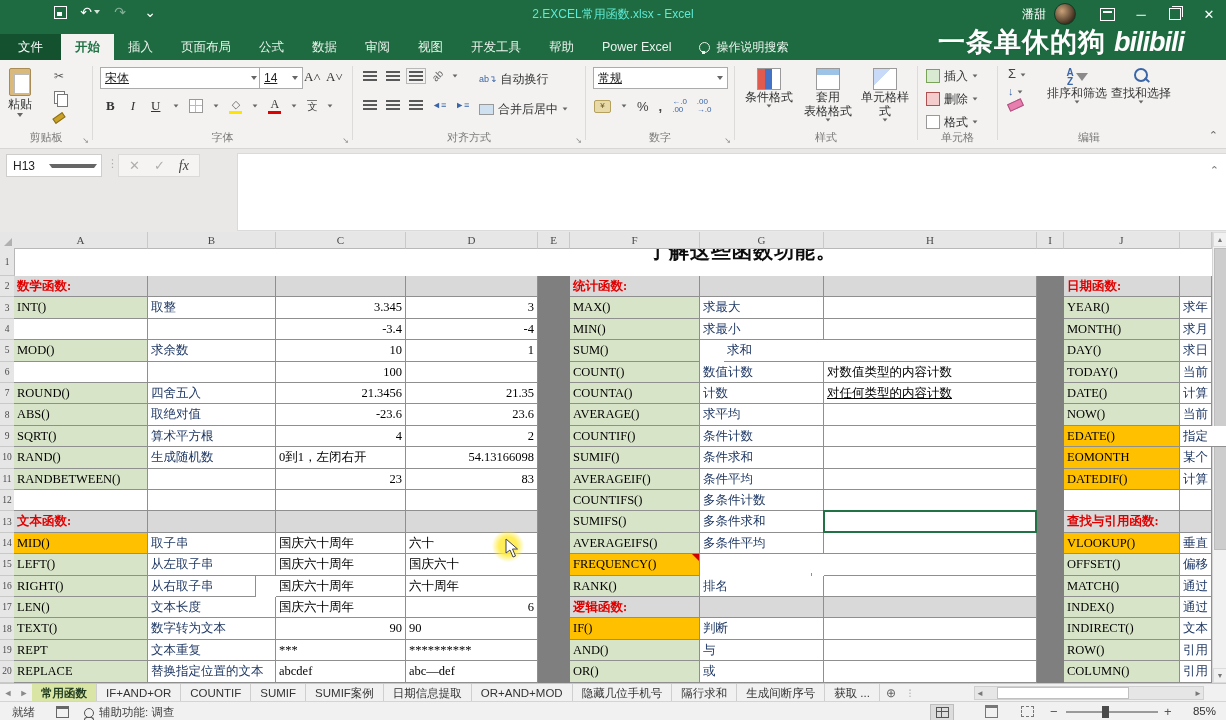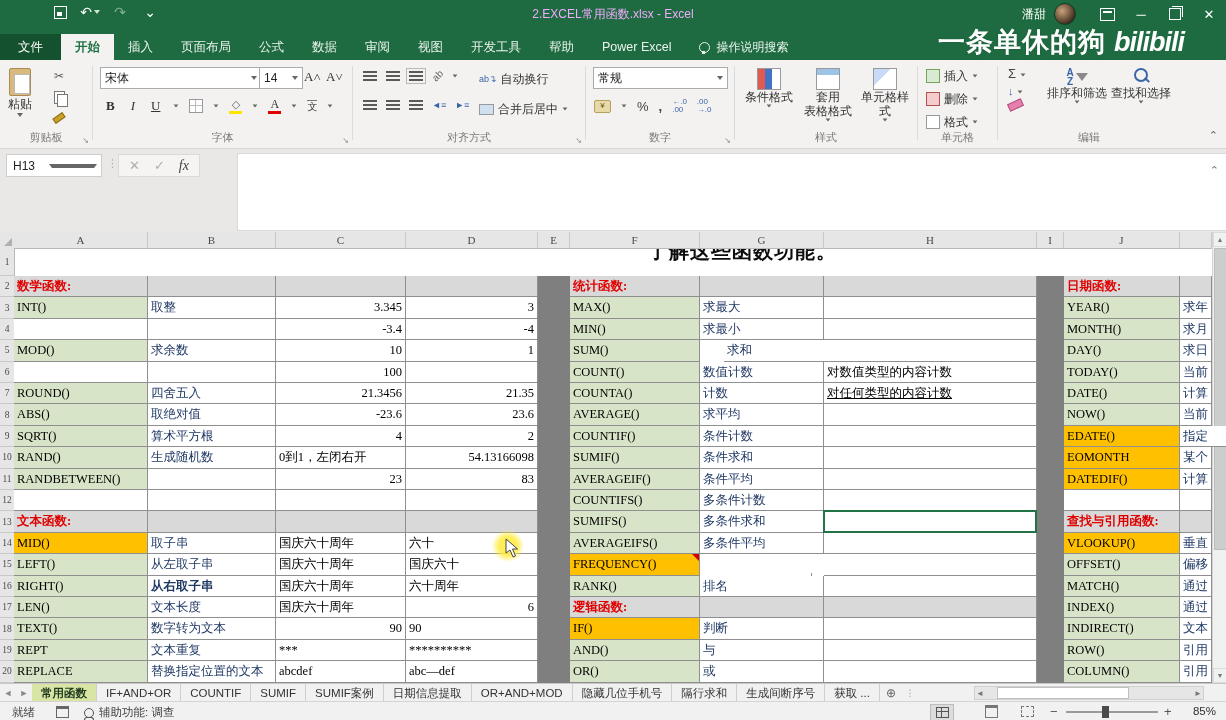--- a/index.html
+++ b/index.html
@@ -5,21 +5,21 @@
   html,body{margin:0;padding:0;}
   #app{position:relative;width:1226px;height:720px;overflow:hidden;background:#fff;
        font-family:"Liberation Sans",sans-serif;-webkit-font-smoothing:antialiased;}
   
   #titlebar{position:absolute;left:0;top:0;width:1226px;height:28px;background:#1e6b41;color:#fff;}
   .qat{position:absolute;top:4px;display:flex;align-items:center;gap:14px;left:52px;}
   .qicon{width:16px;height:16px;display:flex;align-items:center;justify-content:center;font-size:14px;color:#fff;}
   .qicon.dis{opacity:.45;}
   .floppy{width:11px;height:11px;border:1.5px solid #fff;position:relative;}
   .floppy:after{content:"";position:absolute;left:2px;top:5px;width:5px;height:4px;background:#fff;}
-  #title-text{position:absolute;top:6px;left:0;width:100%;text-align:center;font-size:12px;color:#f0abfc;}
+  #title-text{position:absolute;top:6px;left:0;width:100%;text-align:center;font-size:12px;color:#5eead4;}
   .tb-right{position:absolute;right:0;top:0;height:28px;display:flex;align-items:center;}
   .username{font-size:12px;margin-right:8px;}
   .avatar{width:20px;height:20px;border-radius:50%;background:radial-gradient(circle at 35% 35%,#caa27a,#54varying3b28 70%,#2e2218);background:radial-gradient(circle at 35% 35%,#caa27a,#3b2a1c 75%);margin-right:14px;border:1px solid #0e3d24;}
   .winbtn{width:34px;height:28px;display:flex;align-items:center;justify-content:center;font-size:13px;color:#fff;}
   .ribbonopt{width:13px;height:11px;border:1px solid #fff;position:relative;}
   .ribbonopt:after{content:"";position:absolute;left:2px;top:2px;right:2px;height:2px;background:#fff;}
   .restore{width:10px;height:10px;border:1px solid #fff;position:relative;}
   .restore:after{content:"";position:absolute;left:2px;top:-3px;width:10px;height:10px;border:1px solid #fff;border-left:none;border-bottom:none;}
   
   #tabrow{position:absolute;left:0;top:28px;width:1226px;height:32px;background:#1e6b41;display:flex;align-items:flex-end;}
@@ -41,21 +41,21 @@
   .launcher{position:absolute;bottom:3px;right:3px;font-size:8px;color:#8a8a8a;}
   .bigbtn{display:flex;flex-direction:column;align-items:center;font-size:12px;color:#333;}
   .dd{display:inline-block;width:0;height:0;border-left:3px solid transparent;border-right:3px solid transparent;border-top:4px solid #666;vertical-align:middle;}
   .ddsm{transform:scale(.8);}
   .clipboard-board{width:20px;height:26px;background:#d9b97c;border:1px solid #a98c55;border-radius:2px;position:relative;}
   .clipboard-board:after{content:"";position:absolute;left:4px;top:5px;width:14px;height:18px;background:#fff;border:1px solid #bbb;}
   .smallico{width:18px;height:16px;display:flex;align-items:center;justify-content:center;font-size:12px;color:#555;}
   .copyic{width:9px;height:11px;border:1px solid #777;background:#fff;position:relative;}
   .copyic:after{content:"";position:absolute;left:2px;top:2px;width:9px;height:11px;border:1px solid #777;background:#fff;}
   .brushic{width:10px;height:4px;background:#c9a227;border:1px solid #8d6f1b;transform:rotate(-35deg);}
-  .combo{background:#fff;border:1px solid #ababab;height:20px;display:flex;align-items:center;justify-content:space-between;padding:0 4px;font-size:12px;color:#222;}
+  .combo{background:#fff;border:1px solid #ababab;height:20px;display:flex;align-items:center;justify-content:space-between;padding:0 4px;font-size:12px;color:#222;text-decoration:underline;}
   .ic-lines{width:14px;height:10px;background:repeating-linear-gradient(to bottom,#595959 0 2px,transparent 2px 4px);}
   .fontbtn{font-family:"Liberation Serif",serif;font-size:13px;color:#333;padding:0 3px;}
   .colorbar{display:flex;flex-direction:column;align-items:center;line-height:11px;}
   .colorbar .bar{width:13px;height:3px;margin-top:1px;}
   .borderic{width:12px;height:12px;border:1px solid #999;position:relative;background:#fff;}
   .borderic:after{content:"";position:absolute;left:5px;top:0;width:1px;height:12px;background:#bbb;}
   .borderic:before{content:"";position:absolute;left:0;top:5px;width:12px;height:1px;background:#bbb;}
   .stylesbtn{display:flex;flex-direction:column;align-items:center;font-size:12px;line-height:14px;color:#333;text-align:center;}
   .gridic{width:22px;height:20px;border:1px solid #9a9a9a;background:
      linear-gradient(#fff,#fff);position:relative;}
@@ -542,21 +542,21 @@
       <div class="cell bordered fn" style="left: 14px; width: 134px; top: 322.2px; height: 21.4px;">LEFT()</div>
       <div class="cell bordered d" style="left: 148px; width: 128px; top: 322.2px; height: 21.4px;">从左取子串</div>
       <div class="cell bordered " style="left: 276px; width: 130px; top: 322.2px; height: 21.4px;">国庆六十周年</div>
       <div class="cell bordered " style="left: 406px; width: 132px; top: 322.2px; height: 21.4px;">国庆六十</div>
       <div class="cell bordered foc" style="left: 570px; width: 130px; top: 322.2px; height: 21.4px;">FREQUENCY()</div>
       <div class="cell bordered d" style="left: 700px; width: 112px; top: 341px; height: 21.4px;">频数统计</div>
       <div class="cell bordered" style="left: 824px; width: 213px; top: 322.2px; height: 21.4px;"></div>
       <div class="cell bordered fn" style="left: 1064px; width: 116px; top: 322.2px; height: 21.4px;">OFFSET()</div>
       <div class="cell bordered d" style="left: 1180px; width: 32px; top: 322.2px; height: 21.4px;">偏移</div>
       <div class="cell bordered fn" style="left: 14px; width: 134px; top: 343.6px; height: 21.4px;">RIGHT()</div>
-      <div class="cell bordered d" style="left: 148px; width: 128px; top: 343.6px; height: 21.4px; font-weight: bold;">从右取子串</div>
+      <div class="cell bordered d" style="left: 148px; width: 108px; top: 343.6px; height: 21.4px;">从右取子串</div>
       <div class="cell bordered " style="left: 276px; width: 130px; top: 343.6px; height: 21.4px;">国庆六十周年</div>
       <div class="cell bordered " style="left: 406px; width: 132px; top: 343.6px; height: 21.4px;">六十周年</div>
       <div class="cell bordered fn" style="left: 570px; width: 130px; top: 343.6px; height: 21.4px;">RANK()</div>
       <div class="cell bordered d" style="left: 700px; width: 124px; top: 343.6px; height: 21.4px;">排名</div>
       <div class="cell bordered" style="left: 824px; width: 213px; top: 343.6px; height: 21.4px;"></div>
       <div class="cell bordered fn" style="left: 1064px; width: 116px; top: 343.6px; height: 21.4px;">MATCH()</div>
       <div class="cell bordered d" style="left: 1180px; width: 32px; top: 343.6px; height: 21.4px;">通过</div>
       <div class="cell bordered fn" style="left: 14px; width: 134px; top: 365px; height: 21.4px;">LEN()</div>
       <div class="cell bordered d" style="left: 148px; width: 128px; top: 365px; height: 21.4px;">文本长度</div>
       <div class="cell bordered " style="left: 276px; width: 130px; top: 365px; height: 21.4px;">国庆六十周年</div>

